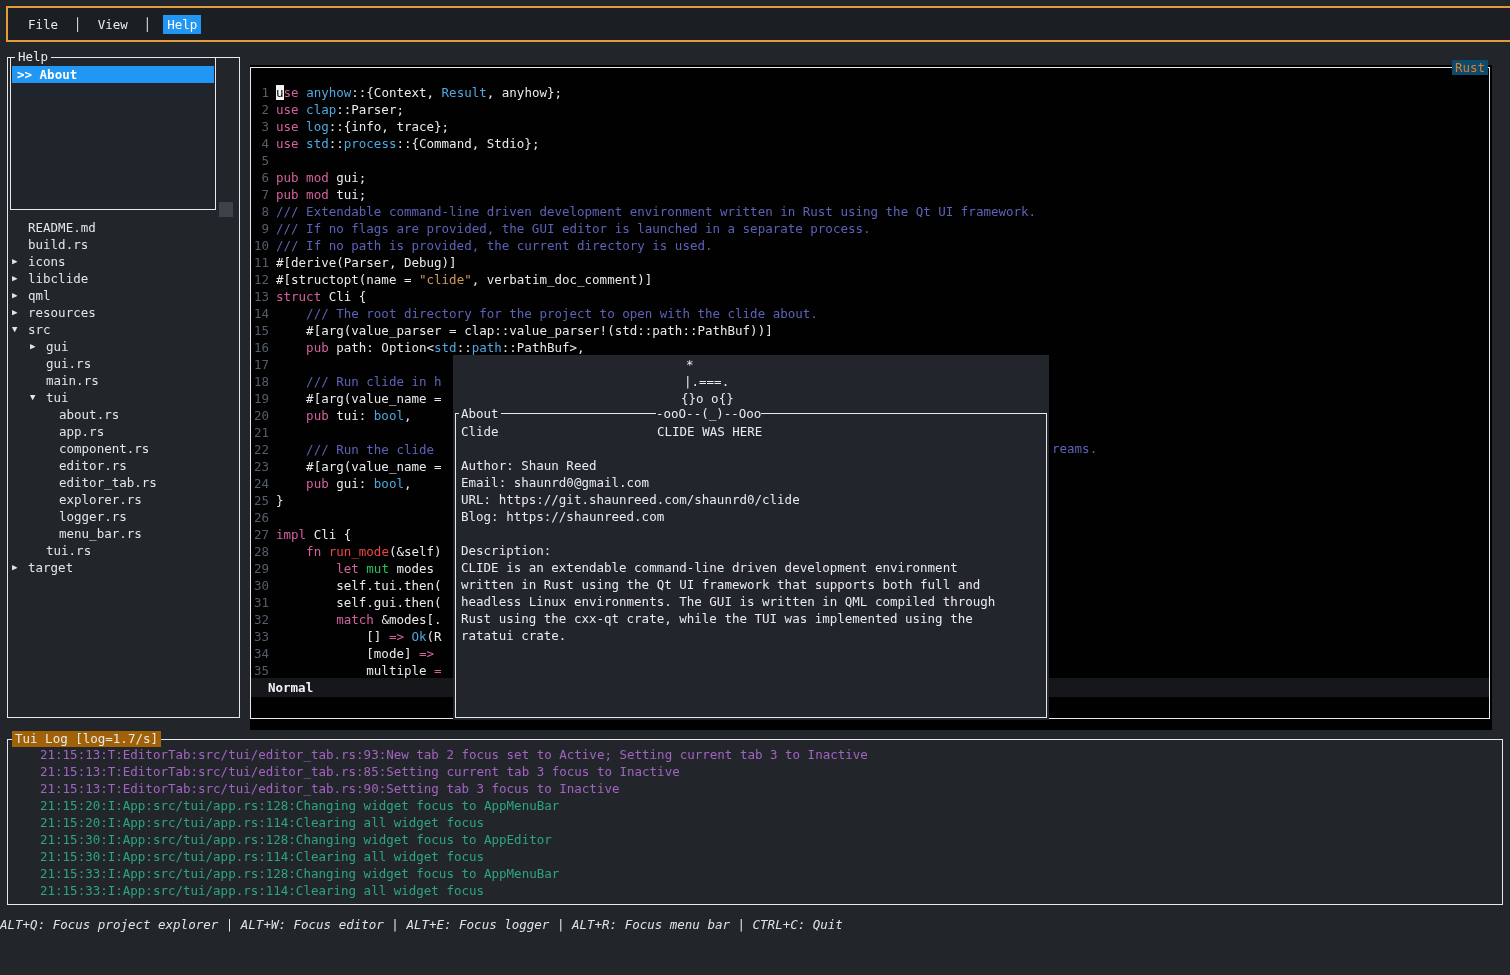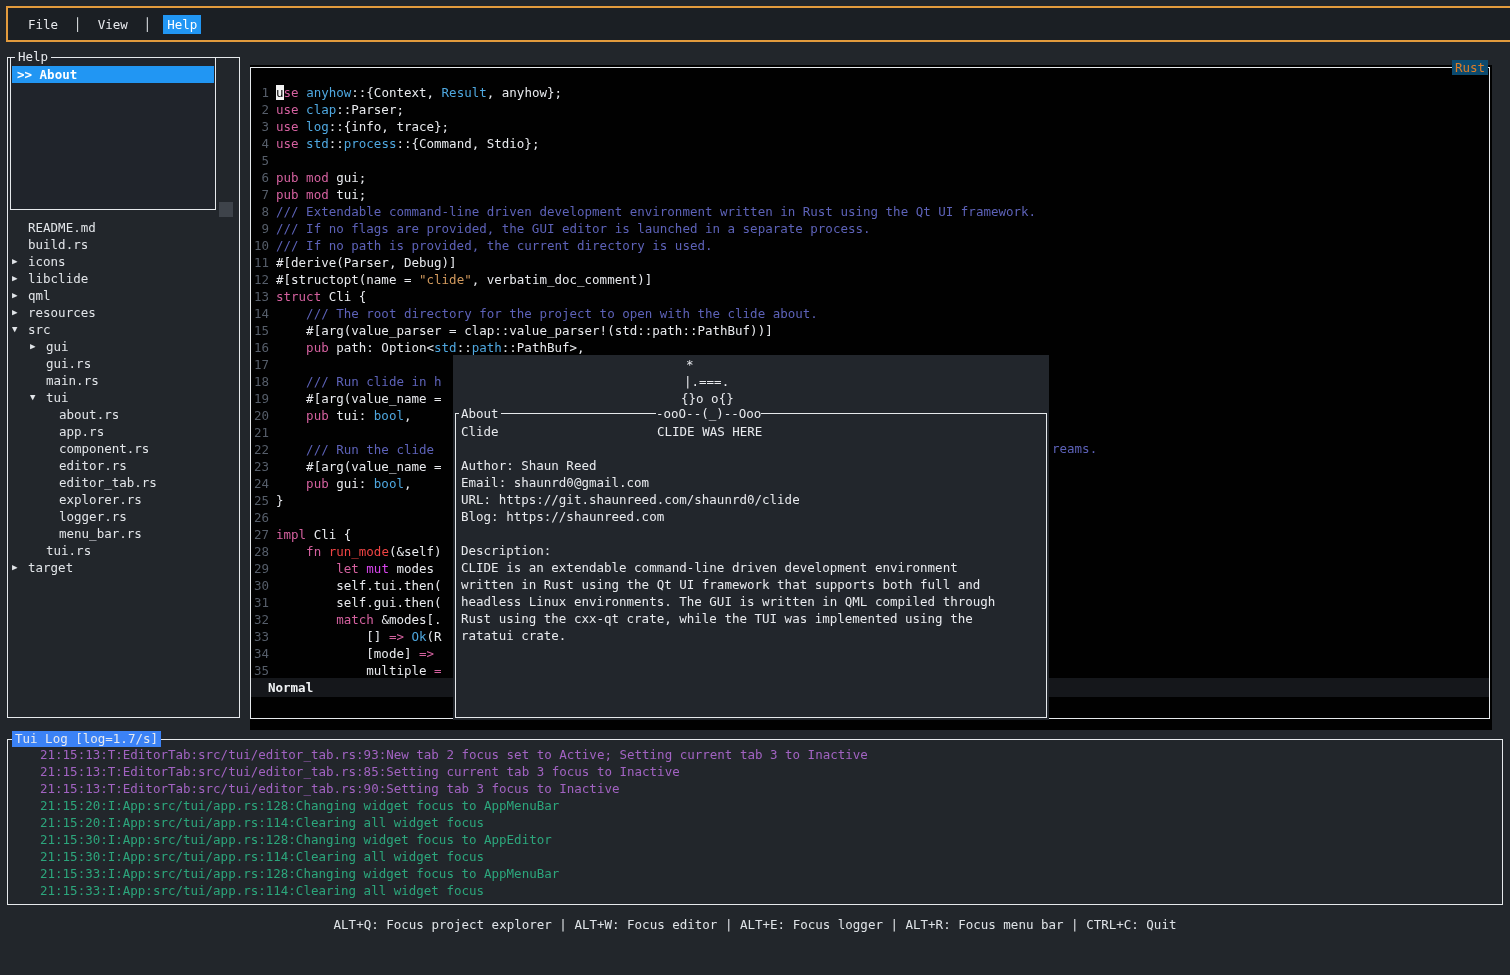--- a/index.html
+++ b/index.html
@@ -26,40 +26,40 @@
   #tabbar{left:255px;top:65px;height:17px;white-space:pre;}
   .tab{color:#e8eaee;}
   .tab.active{color:#a84c44;}
   #editor-surface{left:250px;top:65px;width:1242px;height:665px;background:#010101;}
   #editor-border{left:250px;top:67px;width:1240px;height:652px;border:1px solid #e6e9ec;box-sizing:border-box;}
   #rust-badge{left:1452px;top:60px;height:15px;line-height:15px;background:#0c4a6e;padding:0 3px;color:#df7d26;}
   .code-row{position:absolute;left:252px;height:17px;white-space:pre;}
   .ln{display:inline-block;width:17px;text-align:right;color:#565e6a;}
   .cd{margin-left:7px;}
   .pl{color:#e8eaee;} .kw{color:#d4619f;} .ty{color:#4fa8e0;} .cm{color:#5d62b8;}
-  .st{color:#d29a5e;} .fn{color:#ef4444;} .rd{color:#d946ef;}
+  .st{color:#d29a5e;} .fn{color:#ef4444;} .rd{color:#22c55e;}
   .cur{background:#f2f2f2;color:#010101;}
   #line22-overflow{left:1052px;top:440px;height:17px;white-space:pre;}
   #mode-strip{left:251px;top:678px;width:1238px;height:19px;background:#15171b;}
   #mode-label{position:absolute;left:17px;top:1px;font-weight:bold;color:#f0f2f4;}
   
   #popup-bg{left:453px;top:355px;width:596px;height:365px;background:#22262c;}
   #popup-border{left:455px;top:413px;width:592px;height:305px;border:1px solid #e6e9ec;box-sizing:border-box;}
   #popup-title{left:459px;top:406px;height:15px;line-height:15px;background:#22262c;padding:0 2px;}
   .art{position:absolute;height:17px;white-space:pre;color:#e8eaee;}
   #art-bridge{left:656px;top:406px;height:15px;line-height:15px;background:#22262c;white-space:pre;}
   .popup-row{position:absolute;left:461px;height:17px;white-space:pre;color:#e8eaee;}
   .popup-banner{position:absolute;left:196px;top:0;}
   
   #logpanel{left:7px;top:739px;width:1496px;height:166px;border:1px solid #e6e9ec;box-sizing:border-box;}
-  #log-title{position:absolute;left:4px;top:-9px;background:#3b82f6;padding:0 3px;height:16px;line-height:16px;}
+  #log-title{position:absolute;left:4px;top:-9px;background:#a16207;padding:0 3px;height:16px;line-height:16px;}
   .log-row{position:absolute;left:4px;height:17px;white-space:pre;margin-left:28px;}
   .log-trace{color:#a263c2;} .log-info{color:#2ca67c;}
   
-  .footer-line{left:0;width:1510px;height:17px;text-align:center;color:#dfe3e7;white-space:pre;}
+  .footer-line{left:0;width:1510px;height:17px;text-align:left;color:#dfe3e7;white-space:pre;font-style:italic;}
 </style>
 </head>
 <body>
 
 <div id="app">
 
   <div class="abs" id="menubar">
       <span class="menu-item">File</span>
       <span class="menu-sep">│</span>
       <span class="menu-item">View</span>

